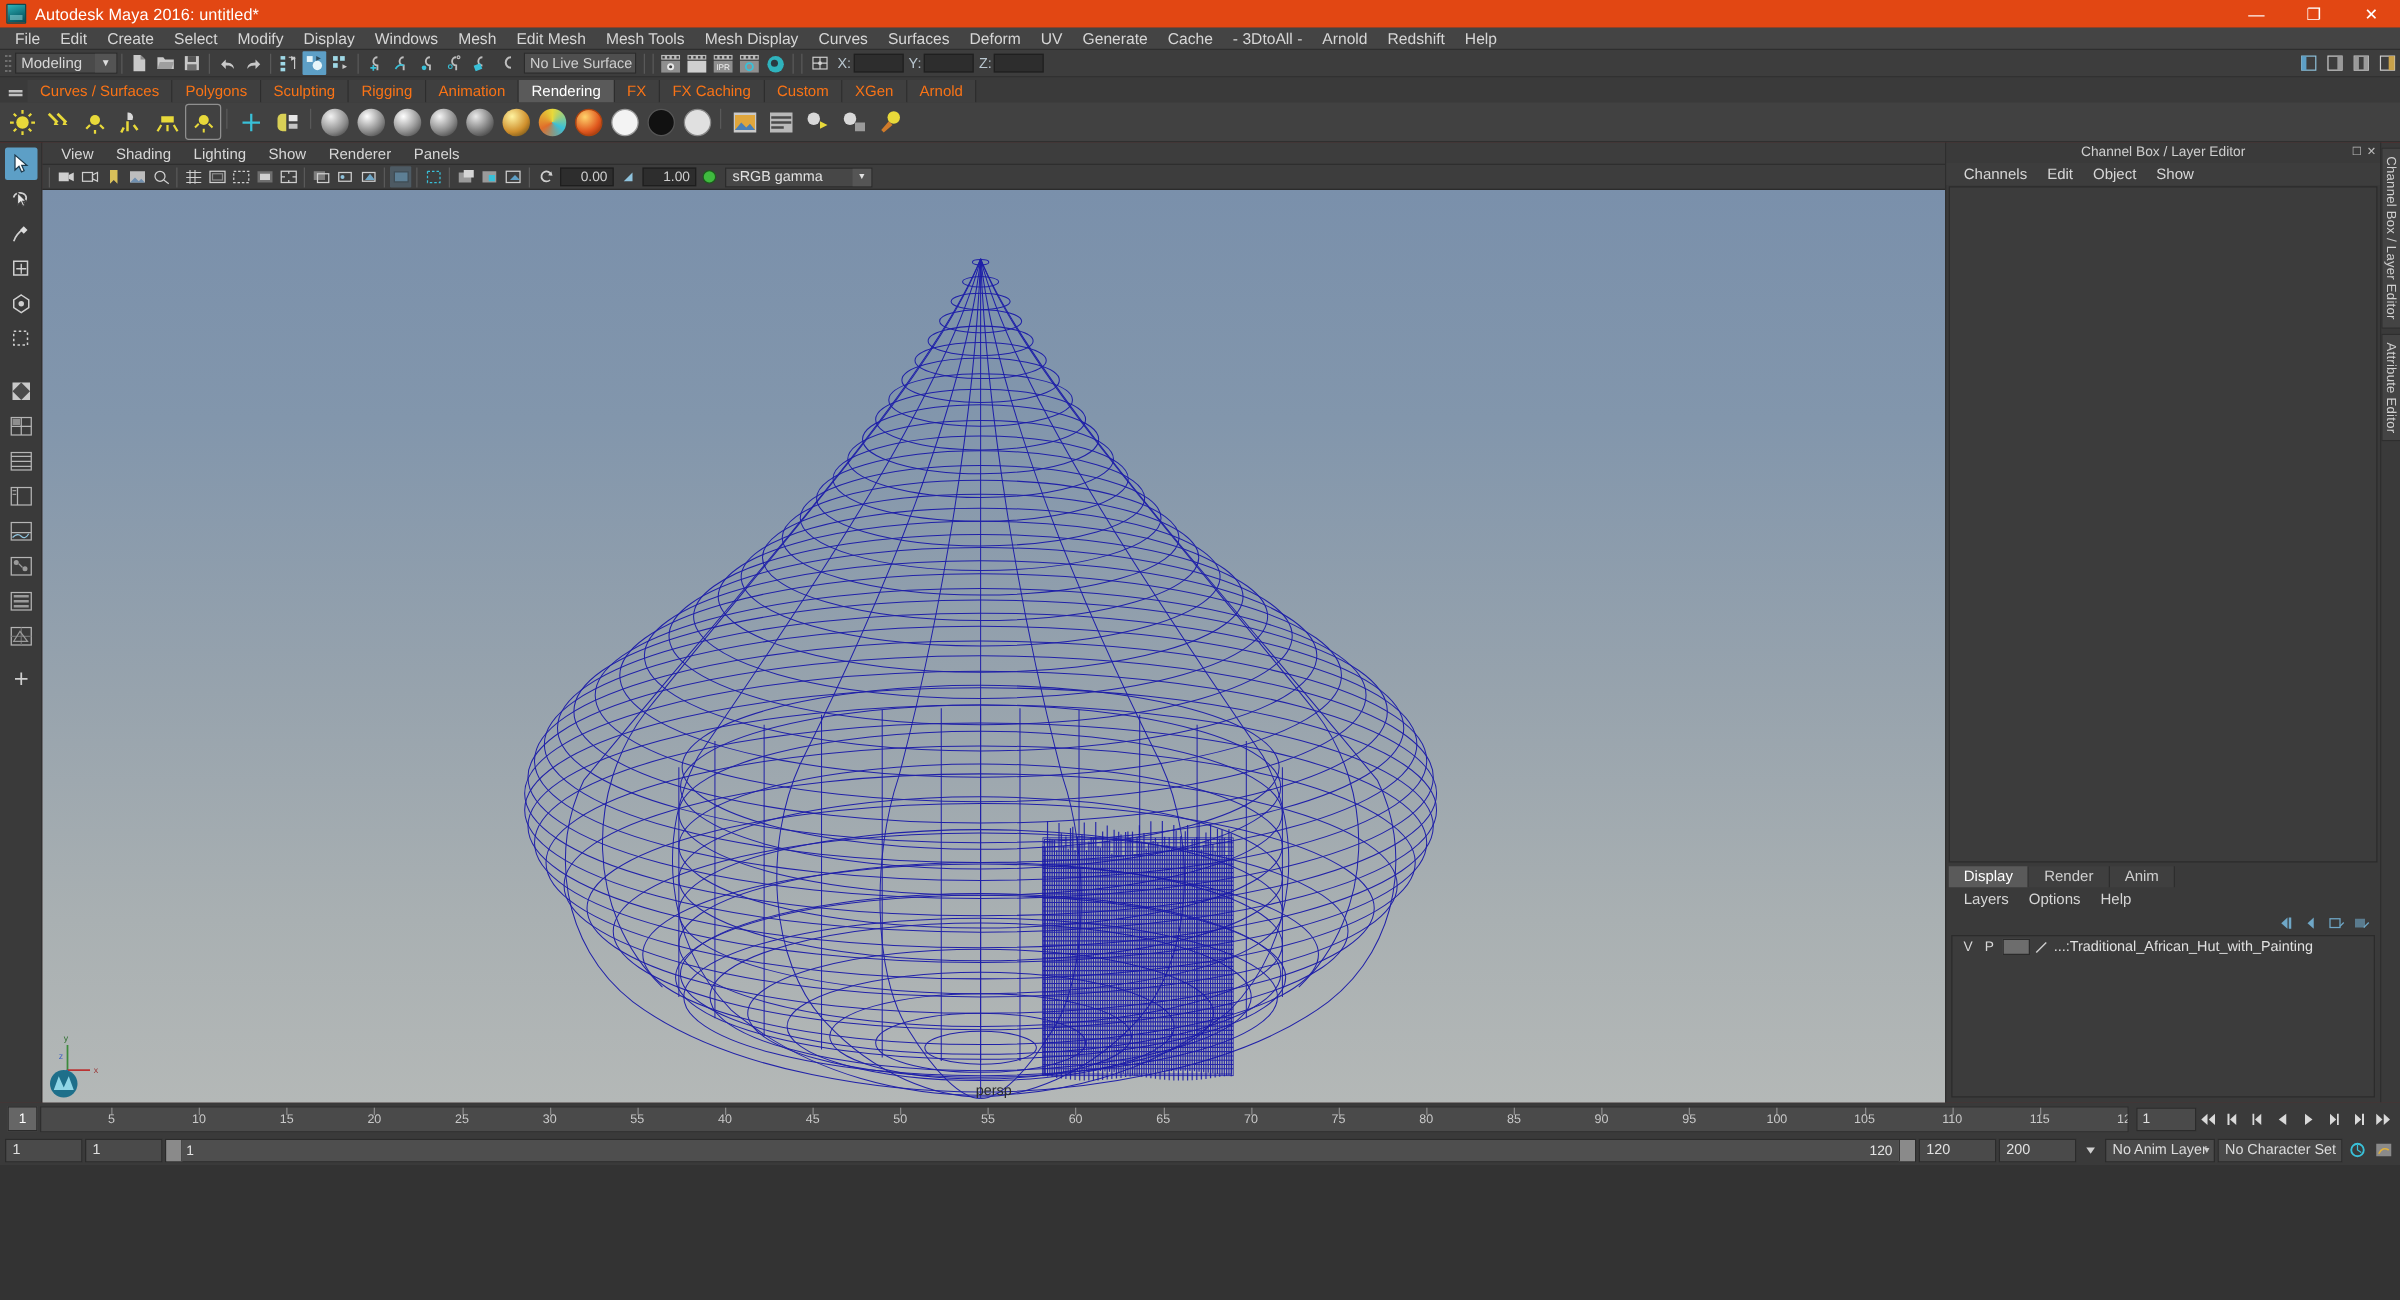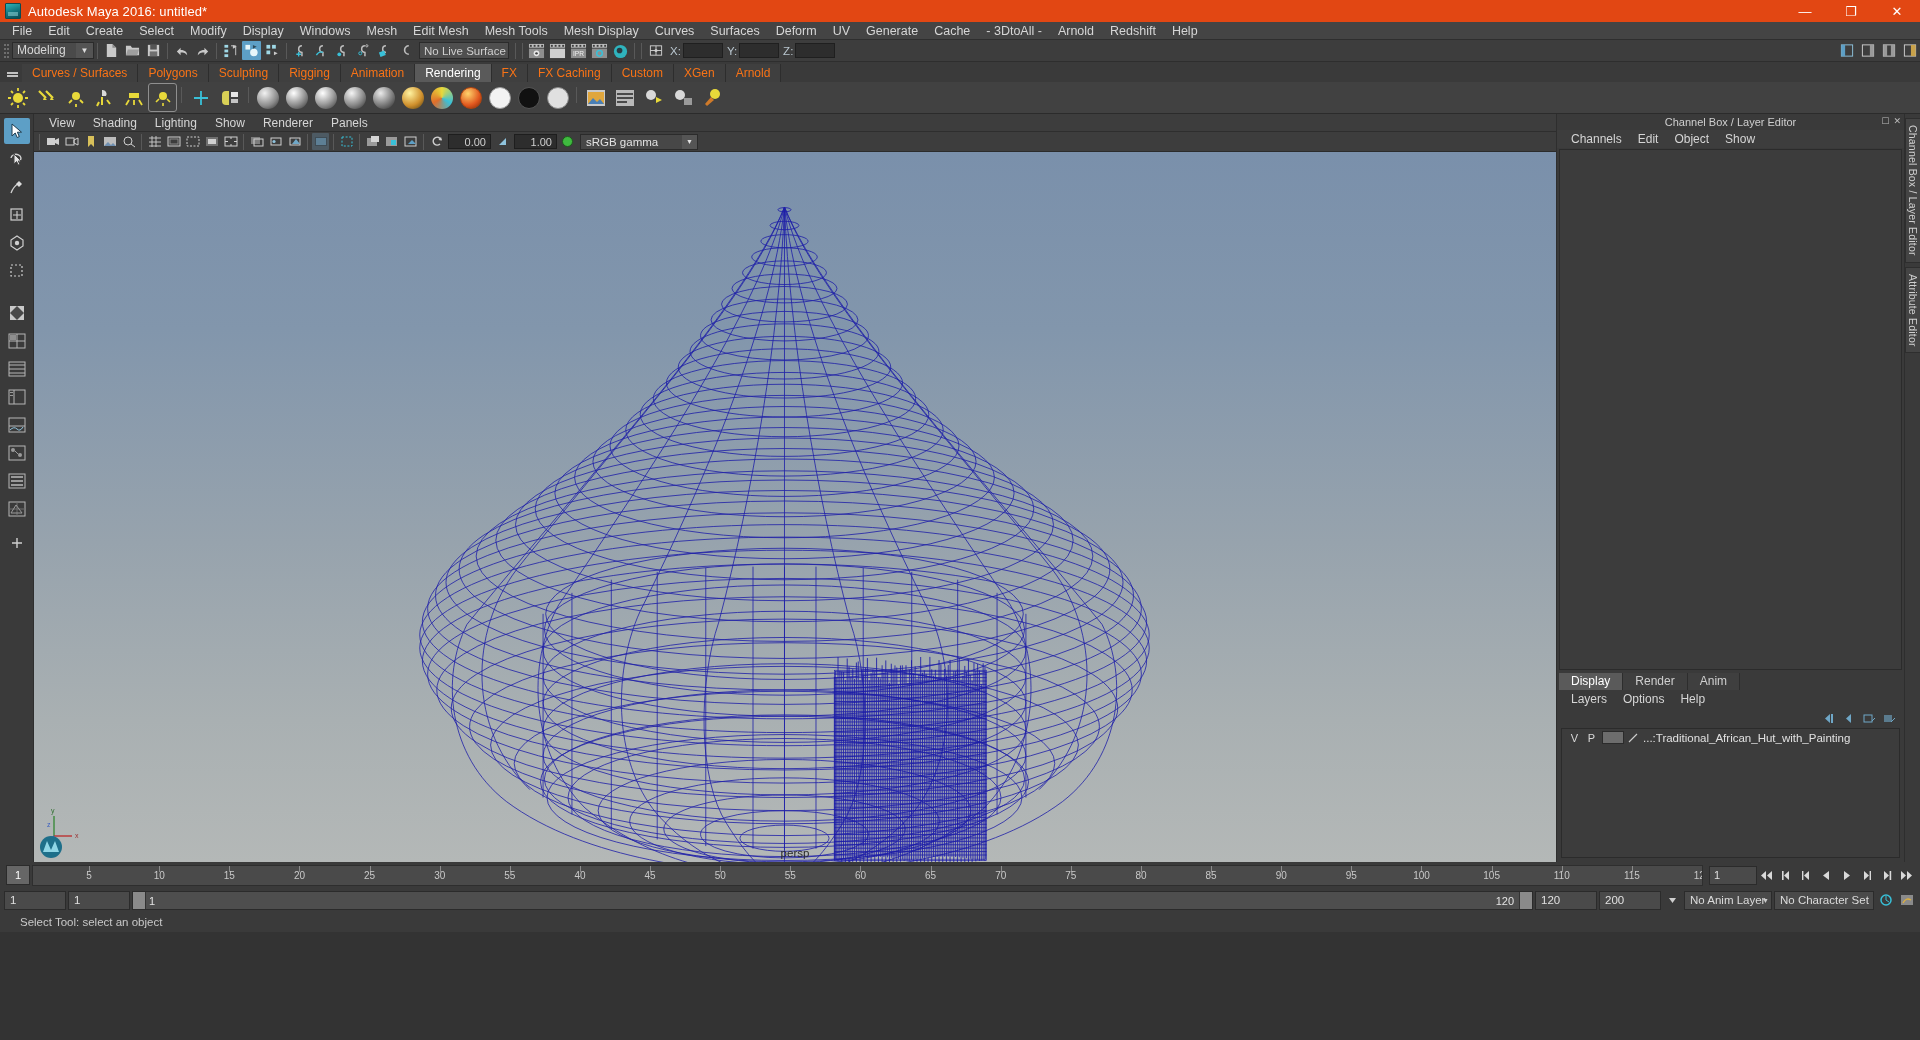--- a/index.html
+++ b/index.html
@@ -1278,17 +1278,14 @@
     </div>
     <div class="pb">
       <svg width="16" height="14" viewBox="0 0 16 14">
           <rect x="2" y="2" width="12" height="10" fill="#8a8a8a"></rect>
           <path d="M4 10 q3-6 8-3" stroke="#e0b13c" fill="none" stroke-width="1.3"></path>
         </svg>
     </div>
   </div>
 
 
-  <div class="helpline">
-    <span>Select Tool: select an object</span>
-  </div>
 
 </div>
 
 </body></html>

